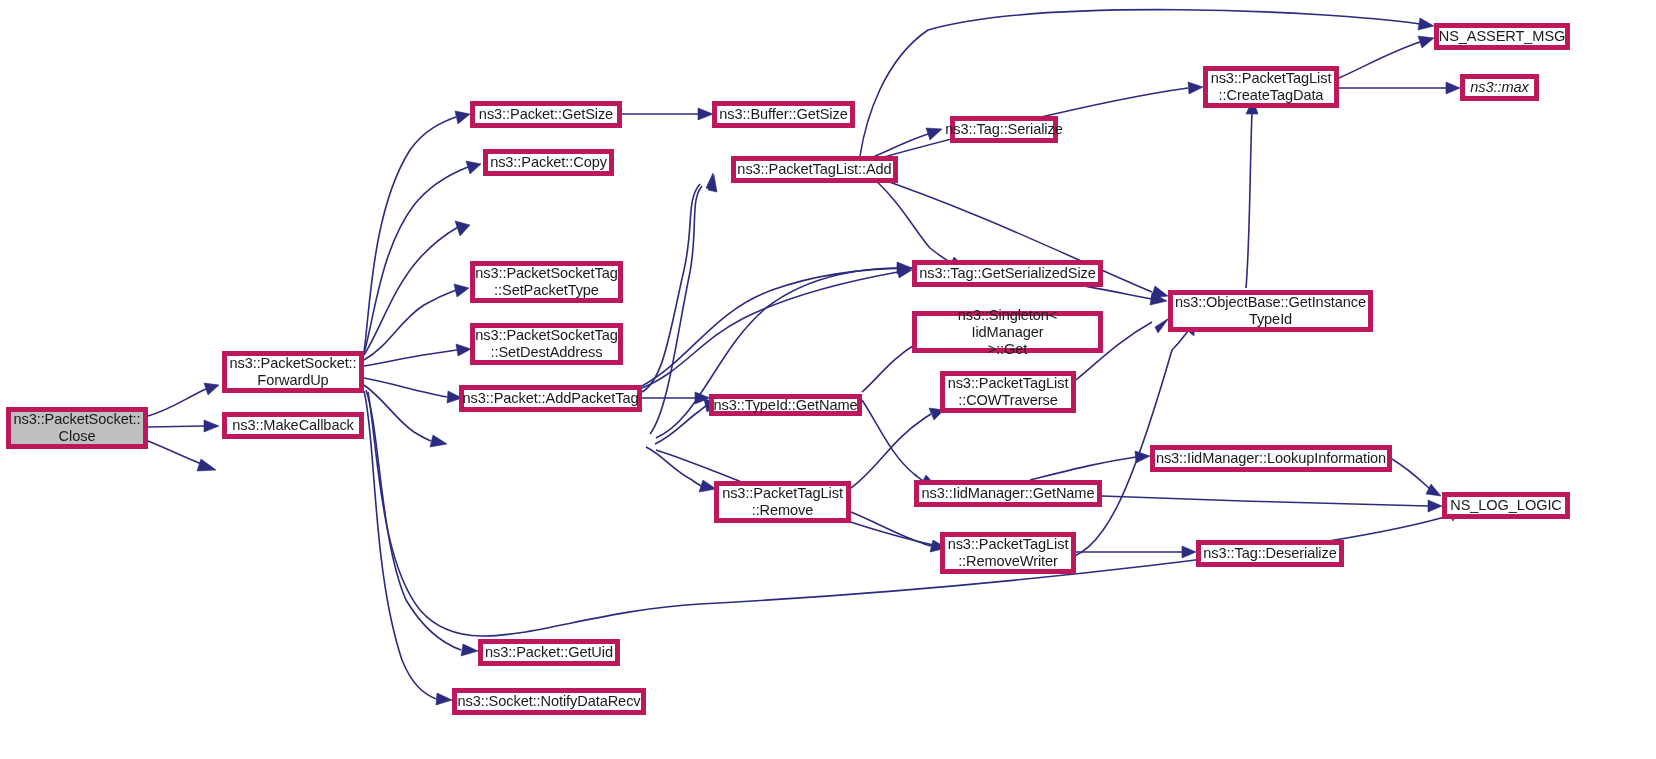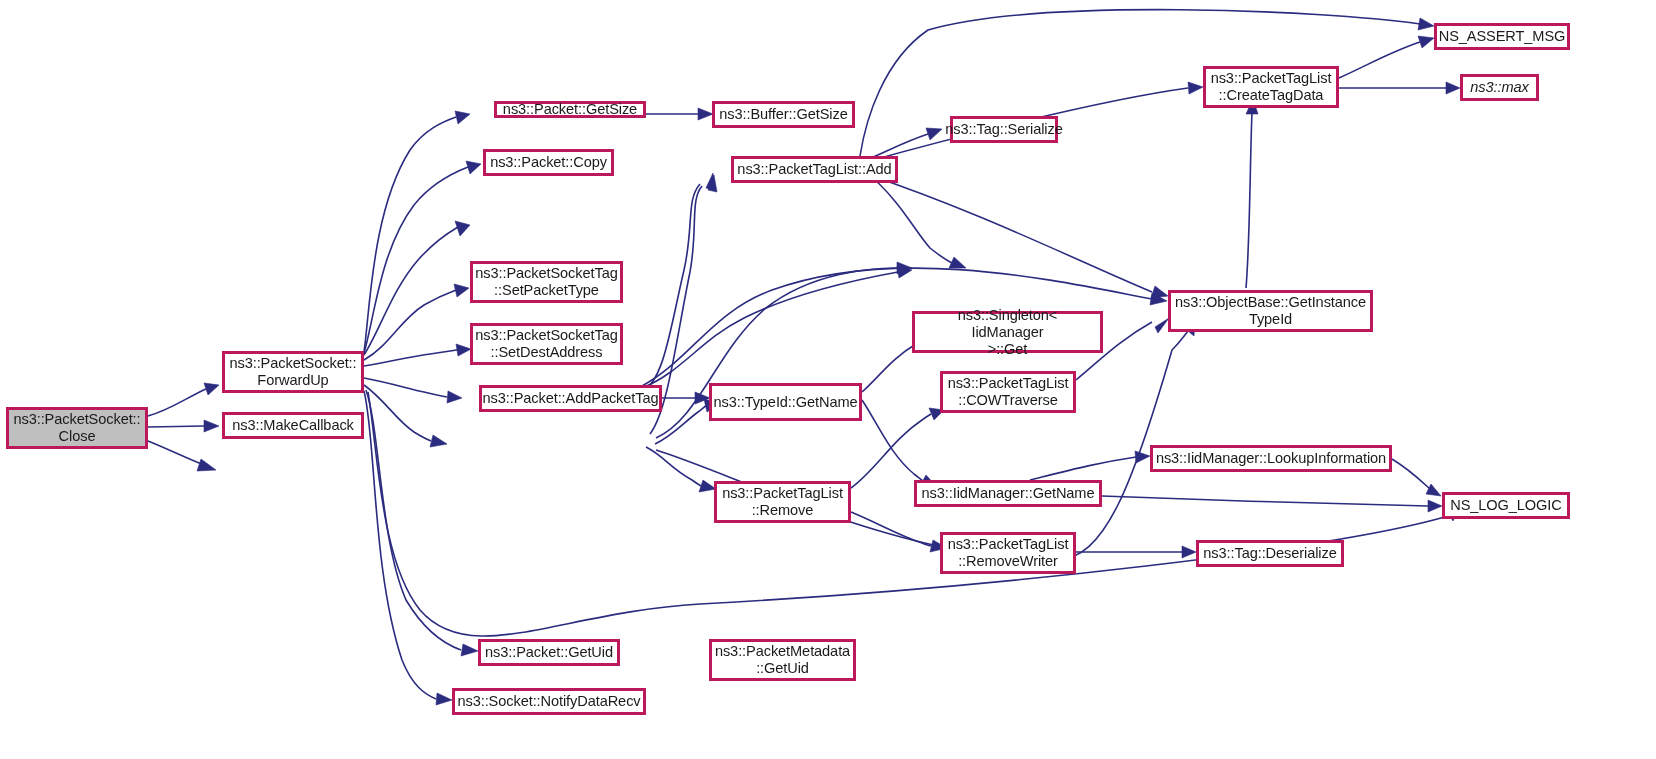--- a/index.html
+++ b/index.html
@@ -38,21 +38,21 @@
   #node-layer {
     position: absolute;
     left: 0;
     top: 0;
     width: 1656px;
     height: 759px;
   }
   .node {
     position: absolute;
     box-sizing: border-box;
-    border: 3px solid #be185d;
+    border: 5px solid #be185d;
     background: #ffffff;
     color: #1a1a1a;
     font-size: 14.6px;
     line-height: 17px;
     text-align: center;
     display: flex;
     align-items: center;
     justify-content: center;
     padding: 0 5px;
     white-space: pre-line;
@@ -227,37 +227,36 @@
         <path class="edge-path" d="M1246,288 C1250,240 1250,160 1252,112"></path>
         <path class="edge-head" d="M1246,114 L1253,99 L1258,114 Z"></path>
       </g>
     </svg>
   <div id="node-layer">
       <div class="node highlight" style="left: 6px; top: 407px; width: 142px; height: 42px;">ns3::PacketSocket::
 Close</div>
       <div class="node" style="left: 222px; top: 351px; width: 142px; height: 42px;">ns3::PacketSocket::
 ForwardUp</div>
       <div class="node" style="left: 222px; top: 412px; width: 142px; height: 27px;">ns3::MakeCallback</div>
-      <div class="node" style="left: 470px; top: 101px; width: 152px; height: 17px; margin-left: 24px;">ns3::Packet::GetSize</div>
+      <div class="node" style="left: 470px; top: 101px; width: 152px; height: 27px;">ns3::Packet::GetSize</div>
       <div class="node" style="left: 483px; top: 149px; width: 131px; height: 27px;">ns3::Packet::Copy</div>
       <div class="node" style="left: 470px; top: 261px; width: 153px; height: 42px;">ns3::PacketSocketTag
 ::SetPacketType</div>
       <div class="node" style="left: 470px; top: 323px; width: 153px; height: 42px;">ns3::PacketSocketTag
 ::SetDestAddress</div>
-      <div class="node" style="left: 459px; top: 385px; width: 183px; height: 27px; margin-left: 20px;">ns3::Packet::AddPacketTag</div>
+      <div class="node" style="left: 459px; top: 385px; width: 183px; height: 27px;">ns3::Packet::AddPacketTag</div>
       <div class="node" style="left: 478px; top: 639px; width: 142px; height: 27px;">ns3::Packet::GetUid</div>
       <div class="node" style="left: 452px; top: 688px; width: 194px; height: 27px;">ns3::Socket::NotifyDataRecv</div>
       <div class="node" style="left: 712px; top: 101px; width: 143px; height: 27px;">ns3::Buffer::GetSize</div>
       <div class="node" style="left: 699px; top: 156px; width: 167px; height: 27px; margin-left: 32px;">ns3::PacketTagList::Add</div>
-      <div class="node" style="left: 709px; top: 383px; width: 153px; height: 38px;">ns3::TypeId::GetName</div>
+      <div class="node" style="left: 709px; top: 394px; width: 153px; height: 22px;">ns3::TypeId::GetName</div>
       <div class="node" style="left: 714px; top: 481px; width: 137px; height: 42px;">ns3::PacketTagList
 ::Remove</div>
-      <div class="node" style="left: 709px; top: 639px; width: 147px; height: 42px;">ns3::PacketMetadata
-::GetUid</div>
       <div class="node" style="left: 943px; top: 116px; width: 108px; height: 27px; margin-left: 7px;">ns3::Tag::Serialize</div>
+      <div class="node" style="left: 912px; top: 260px; width: 191px; height: 27px;">ns3::Tag::GetSerializedSize</div>
       <div class="node" style="left: 912px; top: 311px; width: 191px; height: 42px;">ns3::Singleton&lt; IidManager
 &gt;::Get</div>
       <div class="node" style="left: 940px; top: 371px; width: 136px; height: 42px;">ns3::PacketTagList
 ::COWTraverse</div>
       <div class="node" style="left: 914px; top: 480px; width: 188px; height: 27px;">ns3::IidManager::GetName</div>
       <div class="node" style="left: 940px; top: 532px; width: 136px; height: 42px;">ns3::PacketTagList
 ::RemoveWriter</div>
       <div class="node" style="left: 1203px; top: 66px; width: 136px; height: 42px;">ns3::PacketTagList
 ::CreateTagData</div>
       <div class="node" style="left: 1168px; top: 290px; width: 205px; height: 42px;">ns3::ObjectBase::GetInstance

